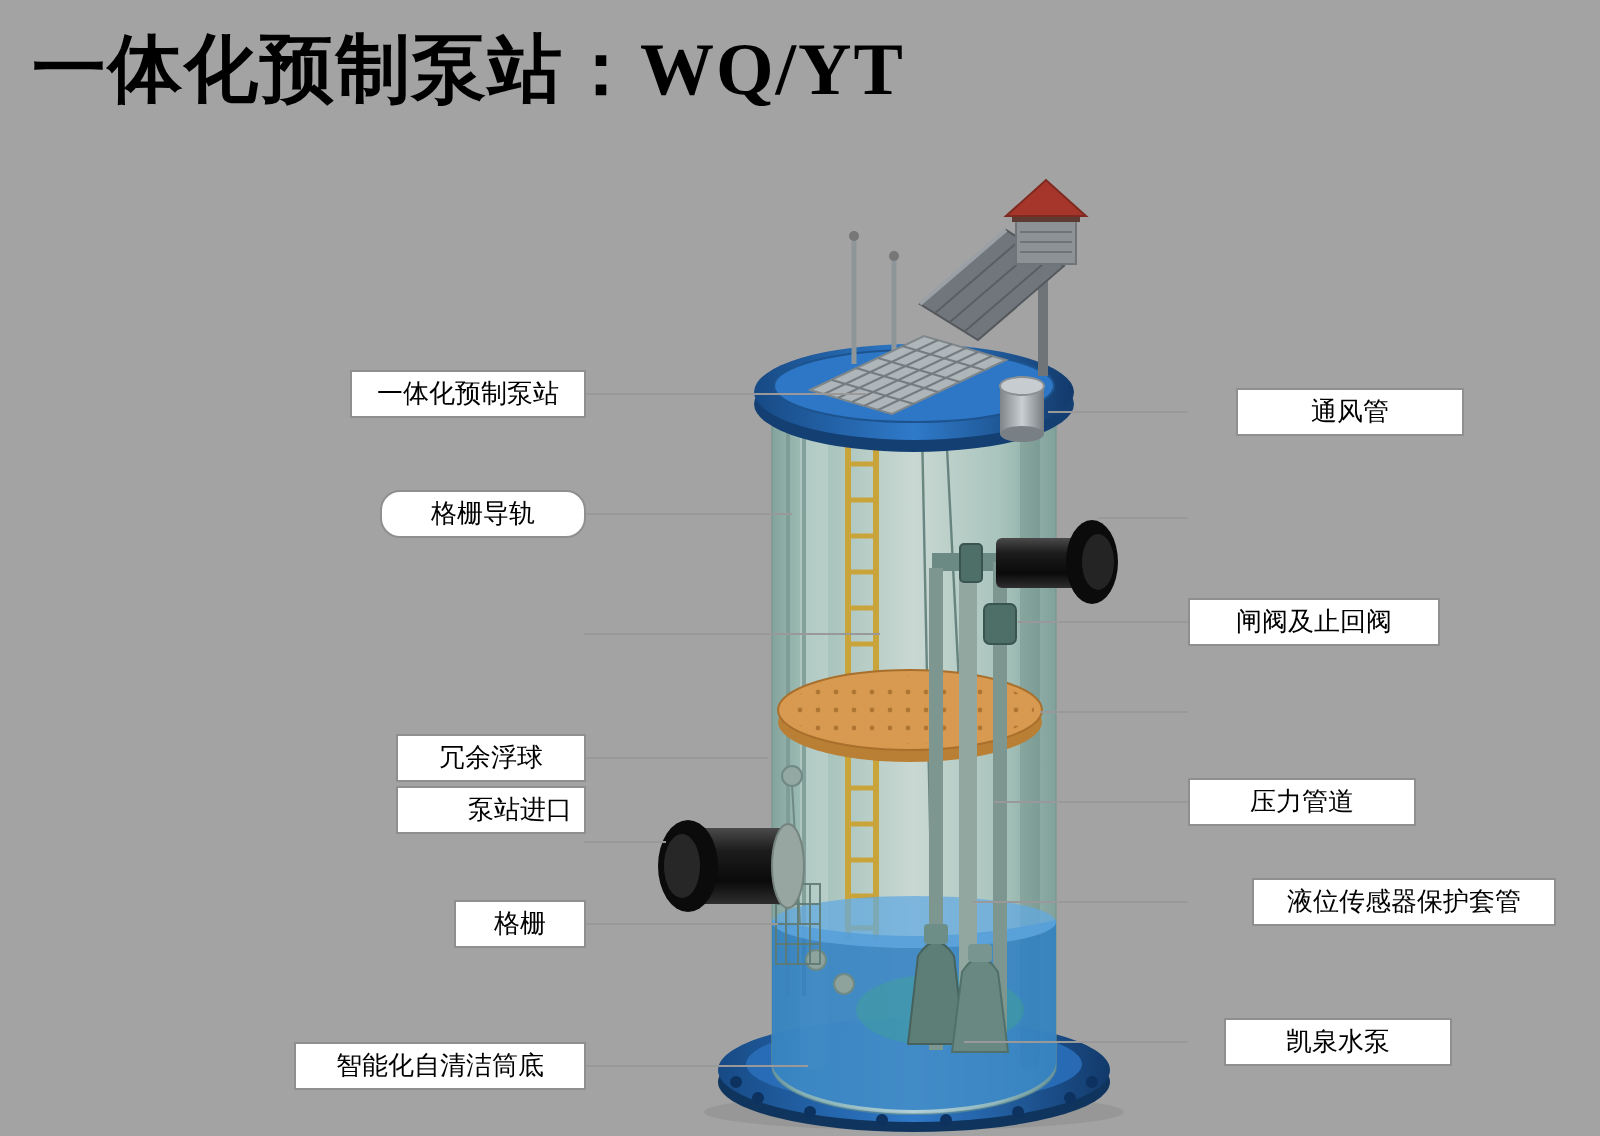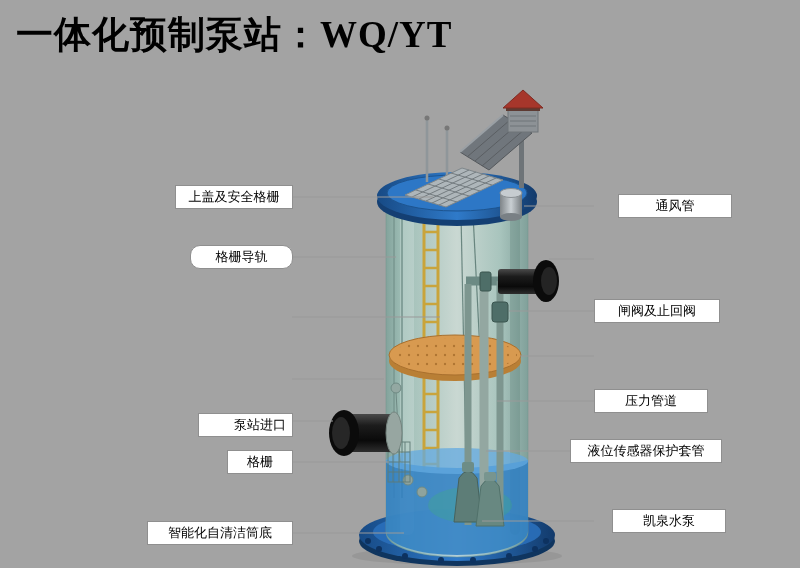--- a/index.html
+++ b/index.html
@@ -233,25 +233,26 @@
       <line x1="594" y1="206" x2="524" y2="206"></line>
       <line x1="594" y1="259" x2="549" y2="259"></line>
       <line x1="594" y1="311" x2="509" y2="311"></line>
       <line x1="594" y1="356" x2="520" y2="356"></line>
       <line x1="594" y1="401" x2="497" y2="401"></line>
       <line x1="594" y1="451" x2="486" y2="451"></line>
       <line x1="594" y1="521" x2="482" y2="521"></line>
     </g>
   </svg>
 
-  <div class="lbl" style="left:175px;top:185px;width:118px;">上盖及安全格栅</div>
+  <div class="lbl" style="left:175px;top:185px;width:118px;">一体化预制泵站</div>
   <div class="lbl" style="left:190px;top:245px;width:103px;border-radius:10px;">格栅导轨</div>
-  <div class="lbl" style="left:198px;top:413px;width:95px;padding-left:32px;">泵站进口</div>
+  <div class="lbl" style="left:198px;top:367px;width:95px;">冗余浮球</div>
+  <div class="lbl" style="left:198px;top:393px;width:95px;padding-left:32px;">泵站进口</div>
   <div class="lbl" style="left:227px;top:450px;width:66px;">格栅</div>
   <div class="lbl" style="left:147px;top:521px;width:146px;">智能化自清洁筒底</div>
 
   <div class="lbl" style="left:618px;top:194px;width:114px;">通风管</div>
   <div class="lbl" style="left:594px;top:299px;width:126px;">闸阀及止回阀</div>
   <div class="lbl" style="left:594px;top:389px;width:114px;">压力管道</div>
-  <div class="lbl" style="left:570px;top:439px;width:152px;">液位传感器保护套管</div>
+  <div class="lbl" style="left:626px;top:439px;width:152px;">液位传感器保护套管</div>
   <div class="lbl" style="left:612px;top:509px;width:114px;text-align:center;">凯泉水泵</div>
 
 </div>
 
 </body></html>

